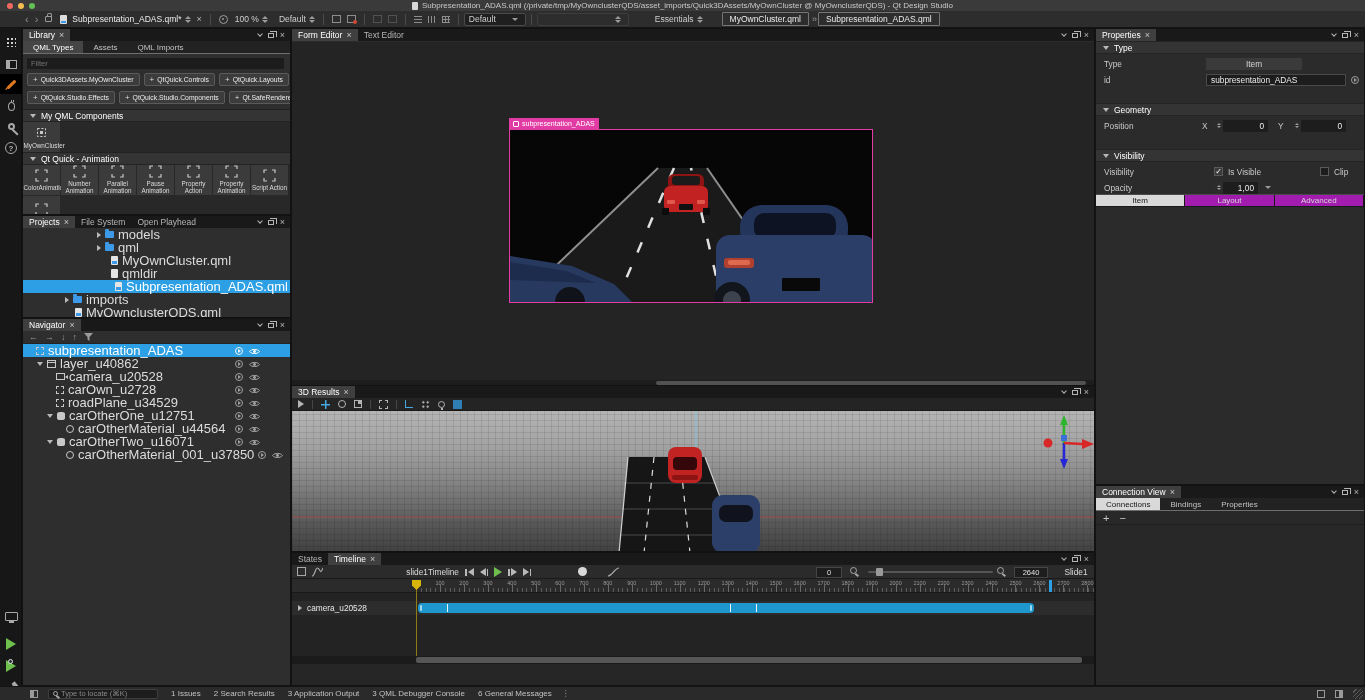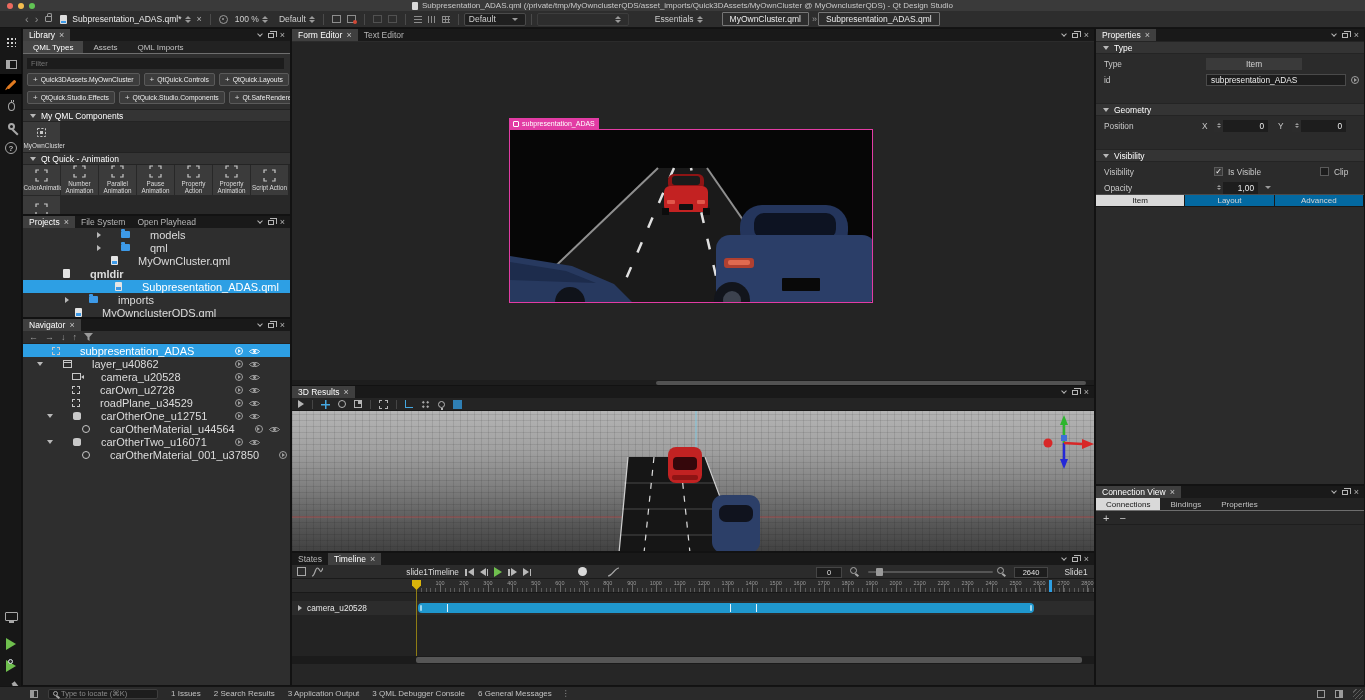--- a/index.html
+++ b/index.html
@@ -90,21 +90,21 @@
   .imp-plus{font-size:8px;color:#dcdcdc;line-height:6px;}
   .lib-sec-head{height:13px;background:#343434;border-top:1px solid #222;border-bottom:1px solid #242424;
       display:flex;align-items:center;gap:5px;padding-left:7px;font-size:8.5px;color:#fff;}
   .lib-grid{display:flex;flex-wrap:wrap;gap:1px;background:#282828;}
   .lib-cell{width:37px;height:30px;background:#3b3b3b;display:flex;flex-direction:column;align-items:center;justify-content:center;gap:1px;}
   .lib-lbl{font-size:6.3px;line-height:6.8px;color:#dcdcdc;text-align:center;max-width:36px;}
 
   
   #panel-projects{left:22px;top:215px;width:269px;height:103px;overflow:hidden;}
   #panel-navigator{left:22px;top:318px;width:269px;height:368px;overflow:hidden;}
-  .tree-row{height:13px;display:flex;align-items:center;gap:20px;font-size:11px;color:#dcdcdc;white-space:nowrap;text-align:right;}
+  .tree-row{height:13px;display:flex;align-items:center;gap:4px;font-size:13px;color:#dcdcdc;white-space:nowrap;text-align:right;}
   .tree-row.sel{background:#2d9fe4;color:#fff;}
   .fic{flex:none;}
   .i-folder{width:9px;height:7px;background:#3d9ae8;border-radius:1px;position:relative;}
   .i-folder:before{content:"";position:absolute;left:0;top:-2px;width:4px;height:2px;background:#3d9ae8;border-radius:1px 1px 0 0;}
   .i-qml{width:7px;height:9px;background:#e4e4e4;border-radius:1px;position:relative;}
   .i-qml:after{content:"";position:absolute;left:1px;bottom:1px;width:5px;height:3px;background:#3d9ae8;}
   .i-file{width:7px;height:9px;background:#e4e4e4;border-radius:1px;}
   .nav-toolbar{height:13px;display:flex;align-items:center;gap:7px;padding-left:6px;color:#9a9a9a;font-size:9px;background:#2e2e2e;border-bottom:1px solid #242424;}
   .n-item{width:8px;height:8px;border:1px dashed #c8c8c8;}
   .n-layer{width:9px;height:8px;border:1px solid #c8c8c8;position:relative;}
@@ -207,21 +207,21 @@
   .annot-btn{position:absolute;left:110px;width:140px;height:12px;font-size:8px;}
   .spin{position:absolute;height:12px;background:#1d1d1d;display:flex;align-items:center;}
   .spin .stepper{width:9px;height:12px;background:#2c2c2c;display:flex;flex-direction:column;align-items:center;justify-content:center;gap:1px;}
   .spin .stepper i{display:block;width:0;height:0;border-left:2px solid transparent;border-right:2px solid transparent;}
   .spin .stepper i.up{border-bottom:2.5px solid #9a9a9a;}
   .spin .stepper i.dn{border-top:2.5px solid #9a9a9a;}
   .spin .sval{flex:1;text-align:right;padding-right:4px;color:#ececec;}
   .axis-label{position:absolute;color:#c9c9c9;}
   .checkbox{width:9px;height:9px;background:#1d1d1d;border:1px solid #5a5a5a;display:flex;align-items:center;justify-content:center;color:#fff;font-size:8px;line-height:8px;}
   .prop-tabs{position:absolute;left:0;top:165px;width:268px;height:13px;display:flex;border-top:1px solid #4a4a4a;border-bottom:1px solid #191919;}
-  .prop-tab{flex:1;display:flex;align-items:center;justify-content:center;font-size:8px;background:#0369a1;color:#d6d6d6;border-right:1px solid #191919;}
+  .prop-tab{flex:1;display:flex;align-items:center;justify-content:center;font-size:8px;background:#a21caf;color:#d6d6d6;border-right:1px solid #191919;}
   .prop-tab.active{background:#d9d9d9;color:#161616;}
 
   
   #panel-connection{left:1095px;top:485px;width:270px;height:201px;background:#282828;overflow:hidden;}
   .cv-toolbar{position:absolute;left:0;top:25px;width:268px;height:14px;display:flex;align-items:center;gap:10px;padding-left:7px;color:#c9c9c9;font-size:11px;border-bottom:1px solid #1e1e1e;}
   .cv-cols{position:absolute;left:0;top:46px;width:268px;height:16px;}
   .cv-col{position:absolute;top:0;height:15px;font-size:8px;}
 
   
   #status-bar{left:0;top:686px;width:1365px;height:14px;background:#2a2a2a;border-top:1px solid #141414;
@@ -485,21 +485,21 @@
         </div>
         <div class="tree-row" style="padding-left: 74px;">
           <span class="tri-right"></span>
           <span class="fic i-folder"></span>
           <span>qml</span>
         </div>
         <div class="tree-row" style="padding-left: 88px;">
           <span class="fic i-qml"></span>
           <span>MyOwnCluster.qml</span>
         </div>
-        <div class="tree-row" style="padding-left: 40px; font-weight: bold;">
+        <div class="tree-row" style="padding-left: 88px;">
           <span class="fic i-file"></span>
           <span>qmldir</span>
         </div>
         <div class="tree-row sel" style="padding-left: 92px;">
           <span class="fic i-qml"></span>
           <span>Subpresentation_ADAS.qml</span>
         </div>
         <div class="tree-row" style="padding-left: 42px;">
           <span class="tri-right"></span>
           <span class="fic i-folder"></span>

